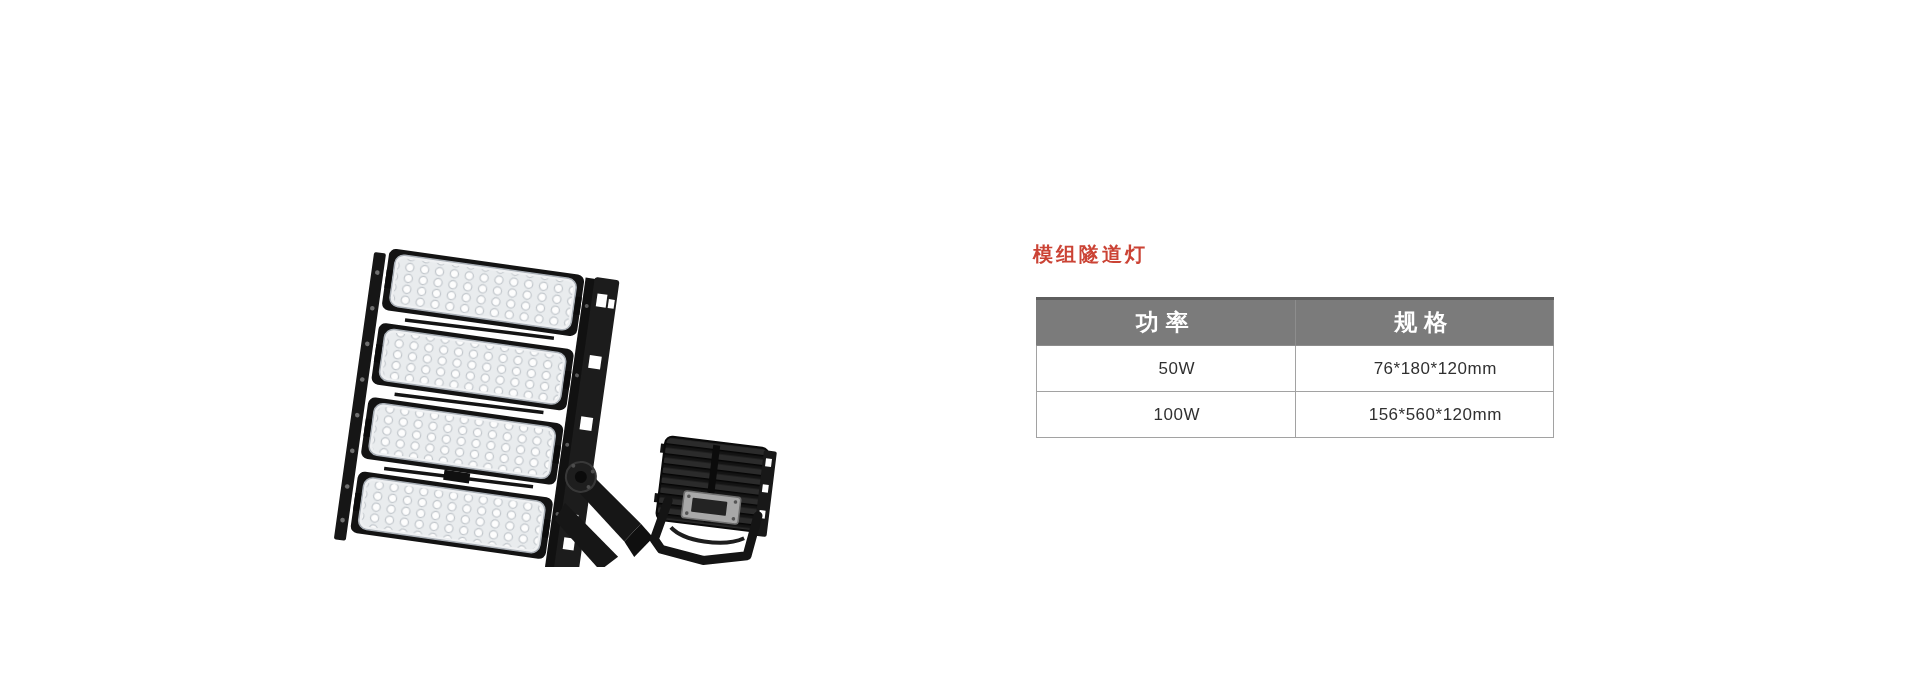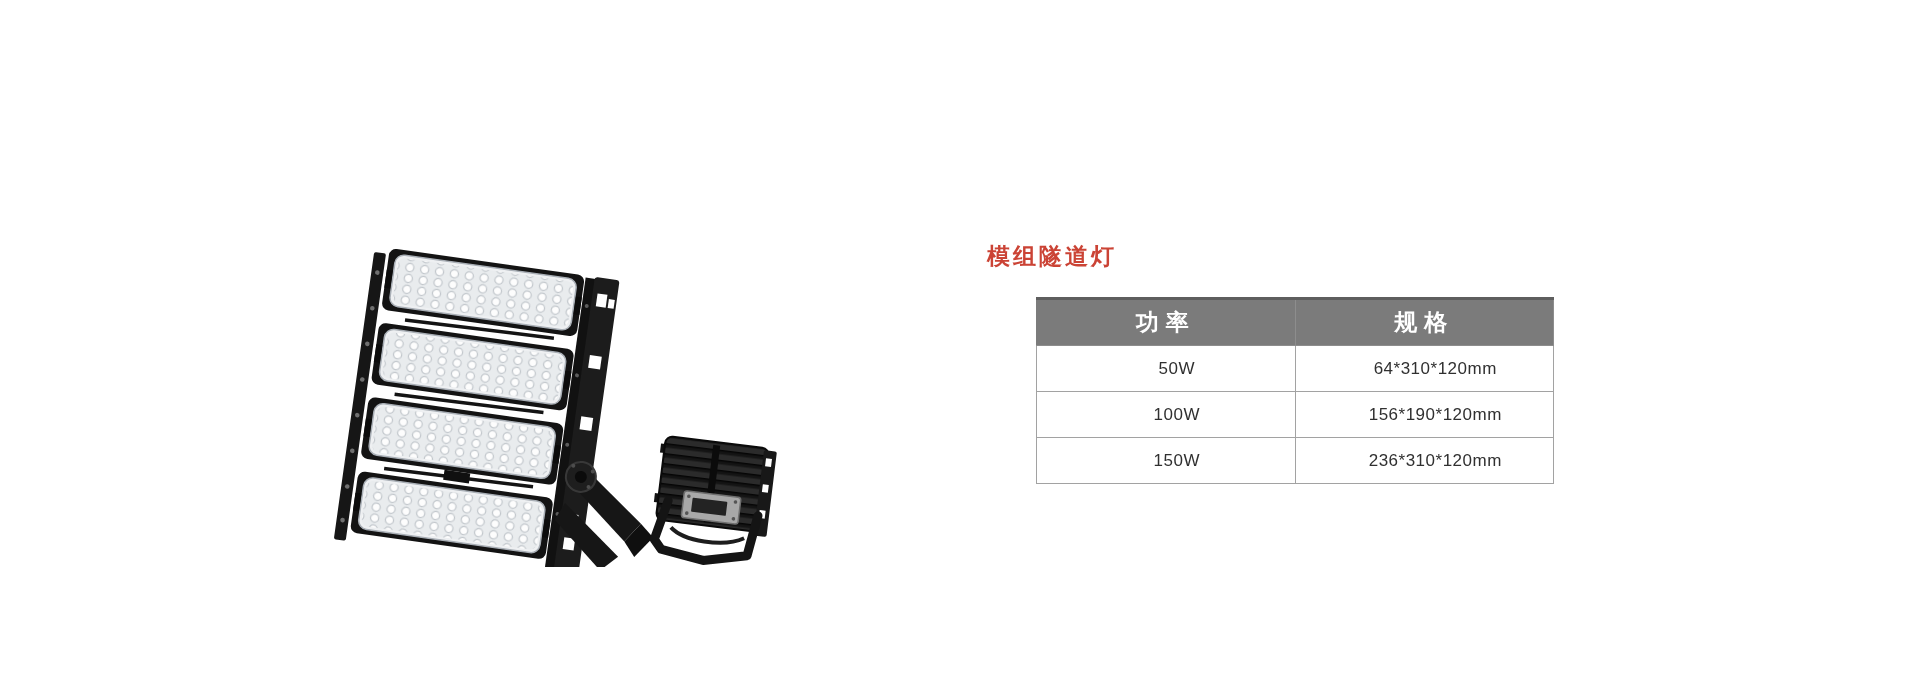--- a/index.html
+++ b/index.html
@@ -6,22 +6,22 @@
   html,body { width:1920px; height:684px; background:#ffffff; overflow:hidden;
               font-family:"Liberation Sans","DejaVu Sans",sans-serif; }
   .page { position:relative; width:1920px; height:684px; background:#ffffff; }
 
   
   .figure { position:absolute; left:330px; top:232px; width:470px; height:335px; }
   .figure svg { width:100%; height:100%; display:block; }
 
   
   .section-title {
-    position:absolute; left:987px; top:243px;
-    font-size:23px; font-weight:700; letter-spacing:3px;
+    position:absolute; left:1033px; top:243px;
+    font-size:20px; font-weight:700; letter-spacing:3px;
     color:#cb4335; line-height:1.15;
   }
   table.spec {
     position:absolute; left:1036px; top:297px; width:518px;
     border-collapse:collapse; table-layout:fixed;
     background:#ffffff;
   }
   table.spec th {
     height:47px; background:#7b7b7b; color:#ffffff;
     font-size:23px; font-weight:700; letter-spacing:7px;
@@ -156,26 +156,22 @@
   <table class="spec">
     <thead>
       <tr>
         <th>功率</th>
         <th>规格</th>
       </tr>
     </thead>
     <tbody>
       <tr>
         <td>50W</td>
-        <td>64*310*120mm</td>
+        <td>76*180*120mm</td>
       </tr>
       <tr>
         <td>100W</td>
-        <td>156*190*120mm</td>
-      </tr>
-      <tr>
-        <td>150W</td>
-        <td>236*310*120mm</td>
+        <td>156*560*120mm</td>
       </tr>
     </tbody>
   </table>
 
 </div>
 
 </body></html>

